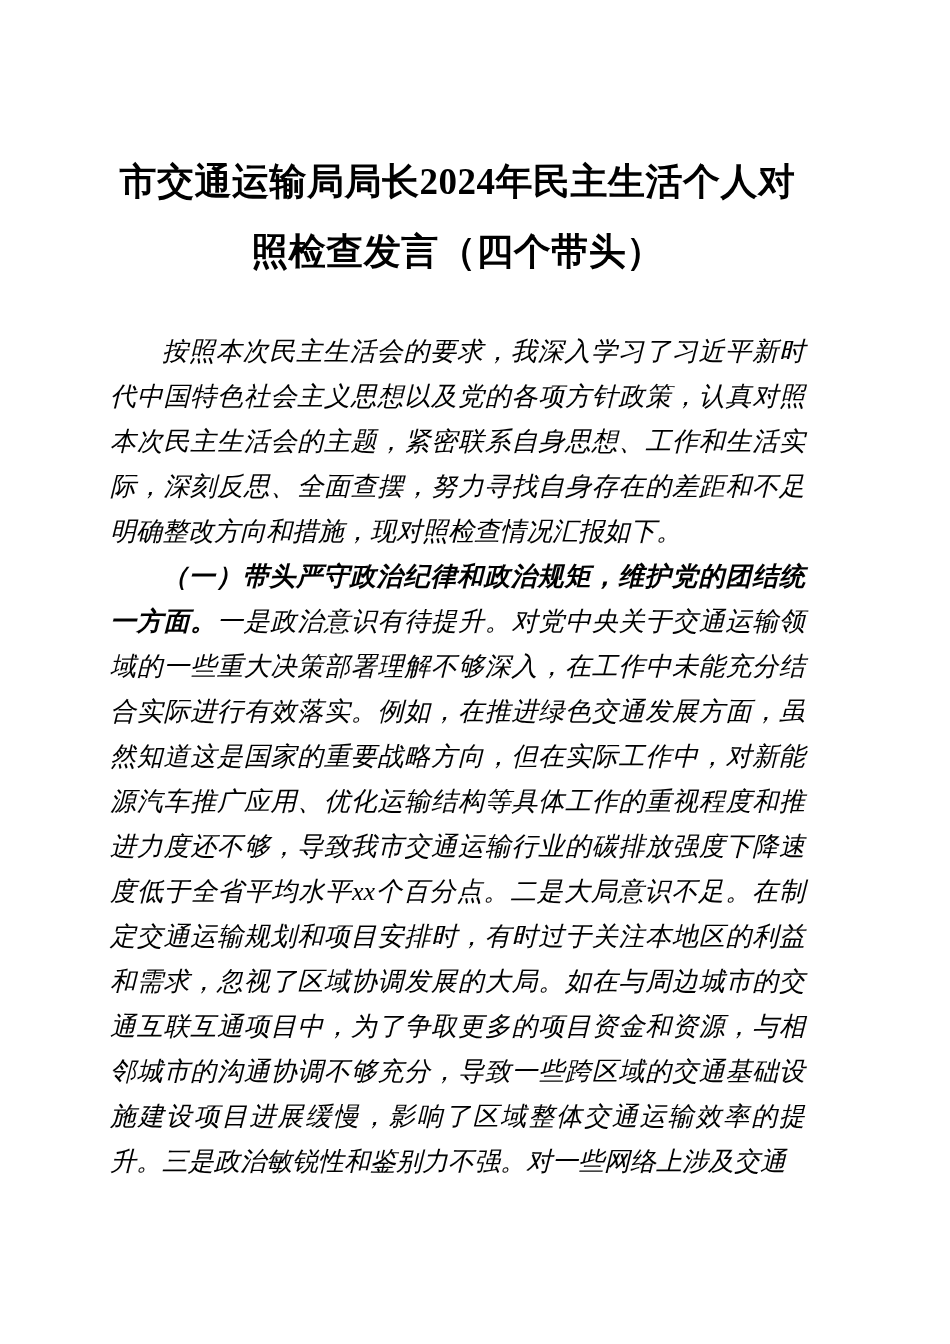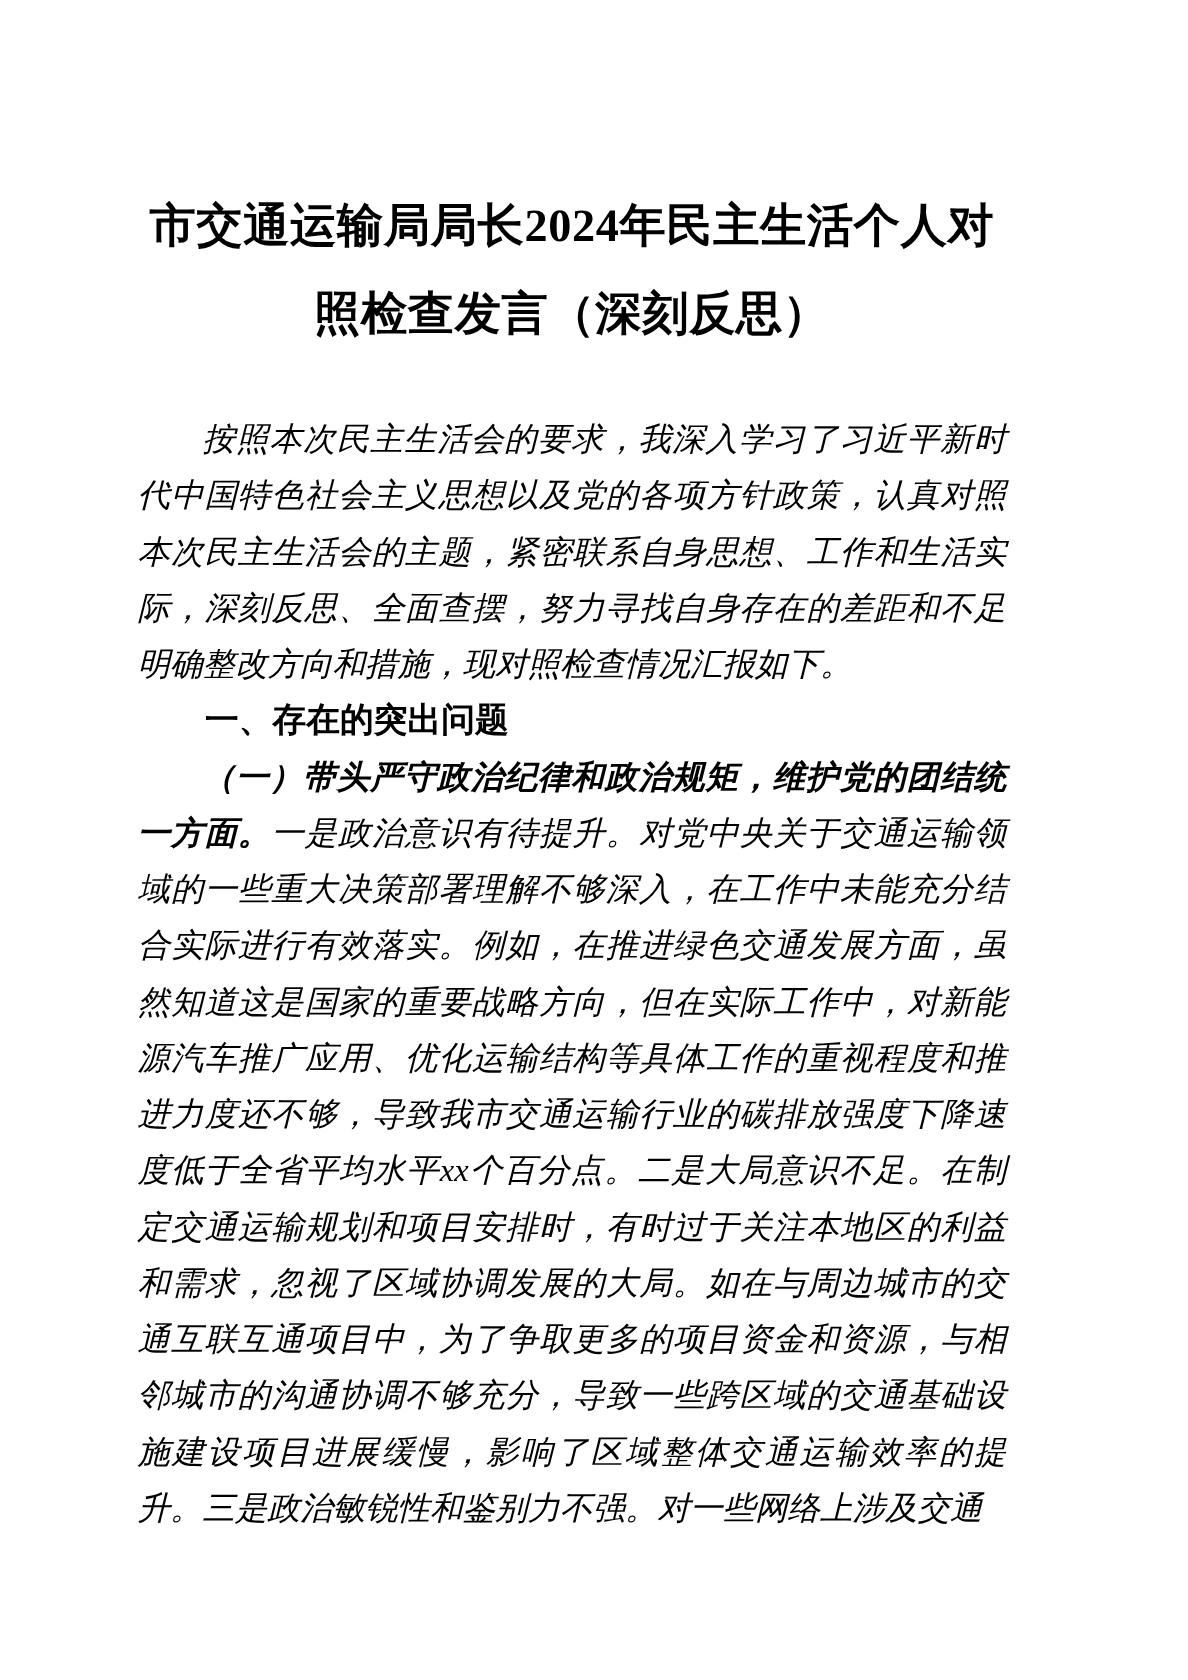--- a/index.html
+++ b/index.html
@@ -49,21 +49,20 @@
   }
   .lead-bold {
     font-weight: 700;
   }
 </style>
 </head>
 <body>
 
 <div class="page">
 
-  <h1 class="doc-title">市交通运输局局长2024年民主生活个人对照检查发言（深刻反思）</h1>
+  <h1 class="doc-title">市交通运输局局长2024年民主生活个人对照检查发言（四个带头）</h1>
 
   <p class="para">按照本次民主生活会的要求，我深入学习了习近平新时代中国特色社会主义思想以及党的各项方针政策，认真对照本次民主生活会的主题，紧密联系自身思想、工作和生活实际，深刻反思、全面查摆，努力寻找自身存在的差距和不足明确整改方向和措施，现对照检查情况汇报如下。</p>
 
-  <h2 class="section-heading">一、存在的突出问题</h2>
 
   <p class="para"><span class="lead-bold">（一）带头严守政治纪律和政治规矩，维护党的团结统一方面。</span><span>一是政治意识有待提升。对党中央关于交通运输领域的一些重大决策部署理解不够深入，在工作中未能充分结合实际进行有效落实。例如，在推进绿色交通发展方面，虽然知道这是国家的重要战略方向，但在实际工作中，对新能源汽车推广应用、优化运输结构等具体工作的重视程度和推进力度还不够，导致我市交通运输行业的碳排放强度下降速度低于全省平均水平xx个百分点。二是大局意识不足。在制定交通运输规划和项目安排时，有时过于关注本地区的利益和需求，忽视了区域协调发展的大局。如在与周边城市的交通互联互通项目中，为了争取更多的项目资金和资源，与相邻城市的沟通协调不够充分，导致一些跨区域的交通基础设施建设项目进展缓慢，影响了区域整体交通运输效率的提升。三是政治敏锐性和鉴别力不强。对一些网络上涉及交通</span></p>
 
 </div>
 
 </body></html>

